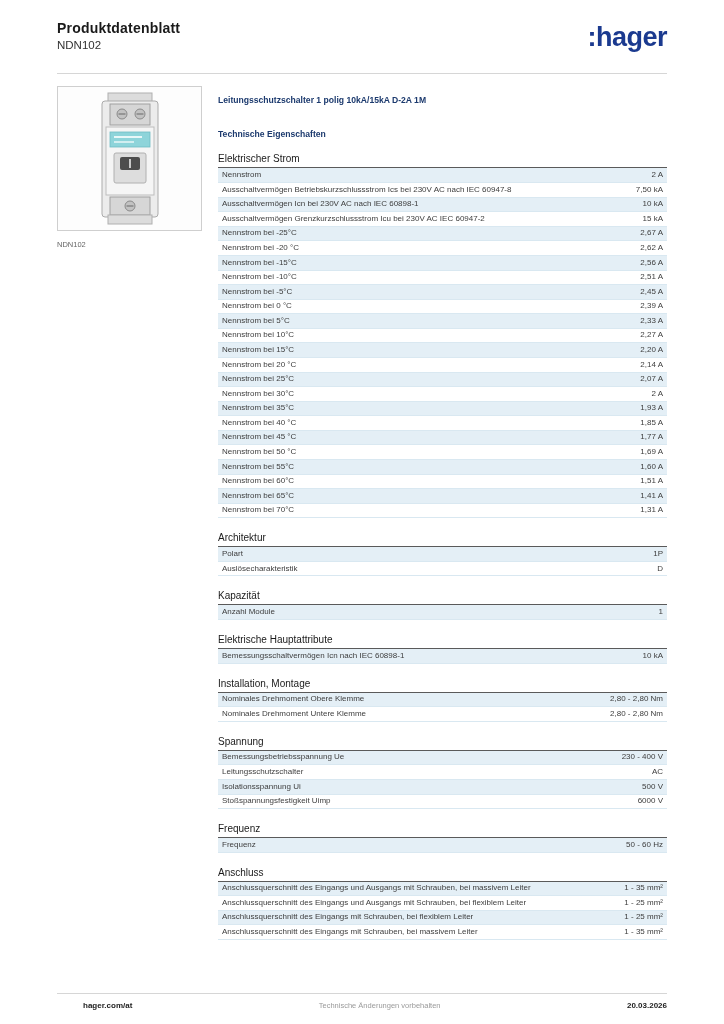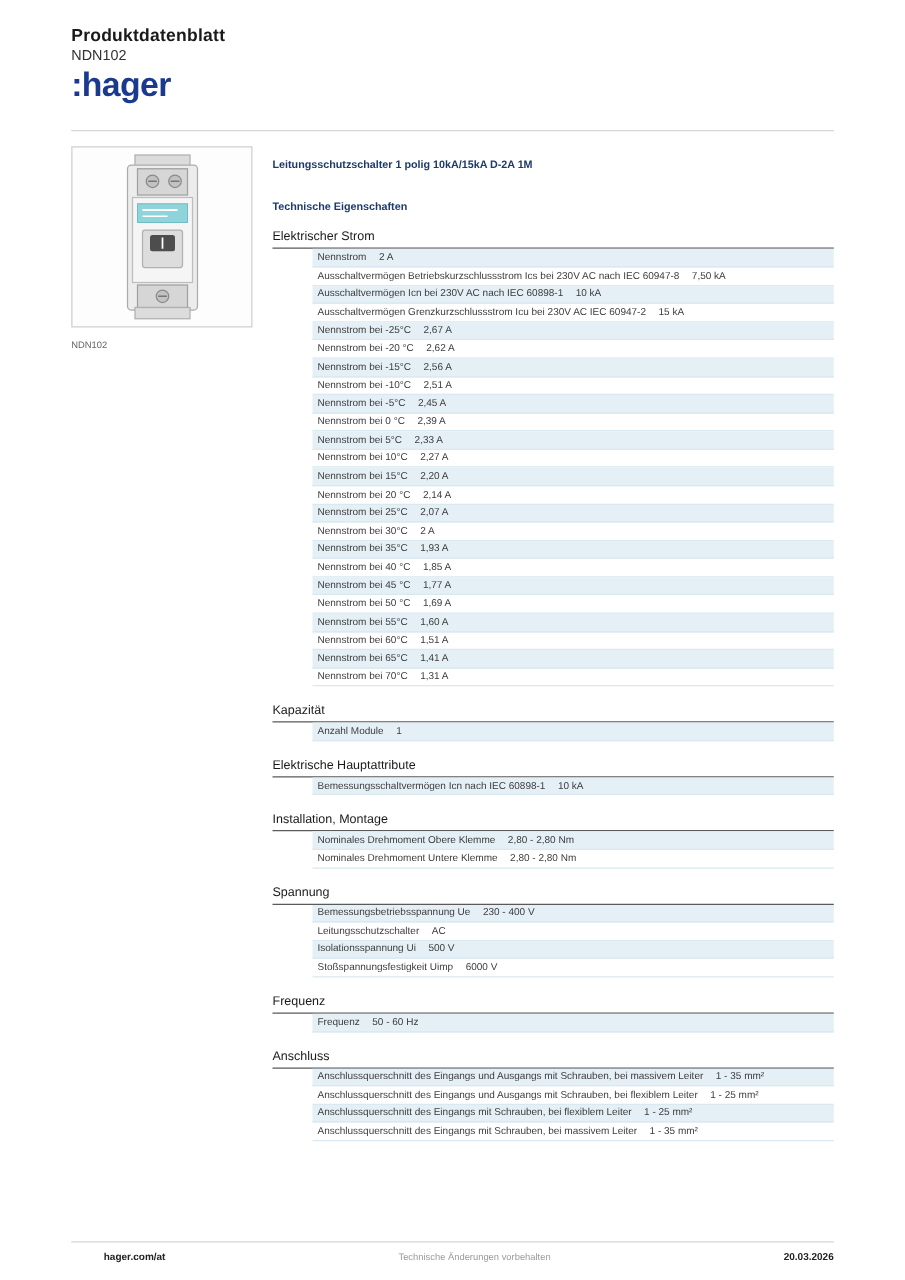--- a/index.html
+++ b/index.html
@@ -1,43 +1,43 @@
 <!DOCTYPE html>
 <html><head>
 <meta charset="utf-8">
 <style>
   * { margin:0; padding:0; box-sizing:border-box; }
   html,body { width:724px; height:1024px; background:#ffffff; overflow:hidden;
     font-family:"Liberation Sans", sans-serif; color:#333; }
   .page { position:relative; width:724px; height:1024px; padding:20px 57px 0 57px; background:#fff; }
 
   
-  .hdr { display:flex; justify-content:space-between; align-items:flex-start;flex-direction:column; }
+  .hdr { display:flex; justify-content:space-between; align-items:flex-start; }
   .doc-title { font-size:14px; font-weight:bold; color:#1a1a1a; letter-spacing:0.2px; }
   .doc-subtitle { font-size:11.5px; color:#333; margin-top:3px; }
   .logo { font-size:27px; font-weight:bold; color:#1b3a8f; letter-spacing:-0.5px; line-height:1; margin-top:4px; }
   .hdr-rule { border:none; border-top:1px solid #d6d6d6; margin-top:22px; }
 
   
   .content { display:flex; margin-top:12px; align-items:flex-start; }
   .left-col { width:145px; flex:0 0 145px; }
   .img-box { width:145px; height:145px; border:1px solid #cfcfcf; background:#fdfdfd;
     display:flex; align-items:center; justify-content:center; }
   .img-caption { font-size:7.5px; color:#666; margin-top:9px; }
   .main-col { flex:1; margin-left:16px; padding-top:10px; min-width:0; }
 
   .product-title { font-size:8.6px; font-weight:bold; color:#1c3a6e; line-height:1.1; }
   .tech-title { font-size:8.6px; font-weight:bold; color:#1c3a6e; margin-top:24px; }
 
   
   .section { margin-top:14px; }
   .section-heading { font-size:10px; font-weight:normal; color:#1a1a1a; margin-bottom:3px; }
   .section-table { border-top:1px solid #5a5a5a; }
-  .spec-row { display:flex; justify-content:flex-start; align-items:center;
-    font-size:8px; line-height:1.05; padding:2.6px 4px; border-bottom:1px solid #d9e8f1;margin-left:32px; }
+  .spec-row { display:flex; justify-content:space-between; align-items:center;
+    font-size:8px; line-height:1.05; padding:2.6px 4px; border-bottom:1px solid #d9e8f1; }
   .spec-row.shaded { background:#e4eff6; }
   .spec-label { color:#3d3d3d; padding-right:10px; }
   .spec-value { color:#3d3d3d; text-align:right; white-space:nowrap; }
 
   
   .footer { position:absolute; left:57px; right:57px; bottom:14px; }
   .footer-rule { border:none; border-top:1px solid #d6d6d6; }
   .footer-row { display:flex; justify-content:space-between; align-items:baseline; margin-top:7px;padding-left:26px; }
   .f-left { font-size:8px; font-weight:bold; color:#222; }
   .f-center { font-size:7.5px; color:#9a9a9a; }
@@ -191,20 +191,33 @@
                 <div class="spec-label">Nennstrom bei 65°C</div>
                 <div class="spec-value">1,41 A</div>
               </div>
               <div class="spec-row">
                 <div class="spec-label">Nennstrom bei 70°C</div>
                 <div class="spec-value">1,31 A</div>
               </div>
             </div>
           </div>
           <div class="section">
+            <div class="section-heading">Architektur</div>
+            <div class="section-table">
+              <div class="spec-row shaded">
+                <div class="spec-label">Polart</div>
+                <div class="spec-value">1P</div>
+              </div>
+              <div class="spec-row">
+                <div class="spec-label">Auslösecharakteristik</div>
+                <div class="spec-value">D</div>
+              </div>
+            </div>
+          </div>
+          <div class="section">
             <div class="section-heading">Kapazität</div>
             <div class="section-table">
               <div class="spec-row shaded">
                 <div class="spec-label">Anzahl Module</div>
                 <div class="spec-value">1</div>
               </div>
             </div>
           </div>
           <div class="section">
             <div class="section-heading">Elektrische Hauptattribute</div>

